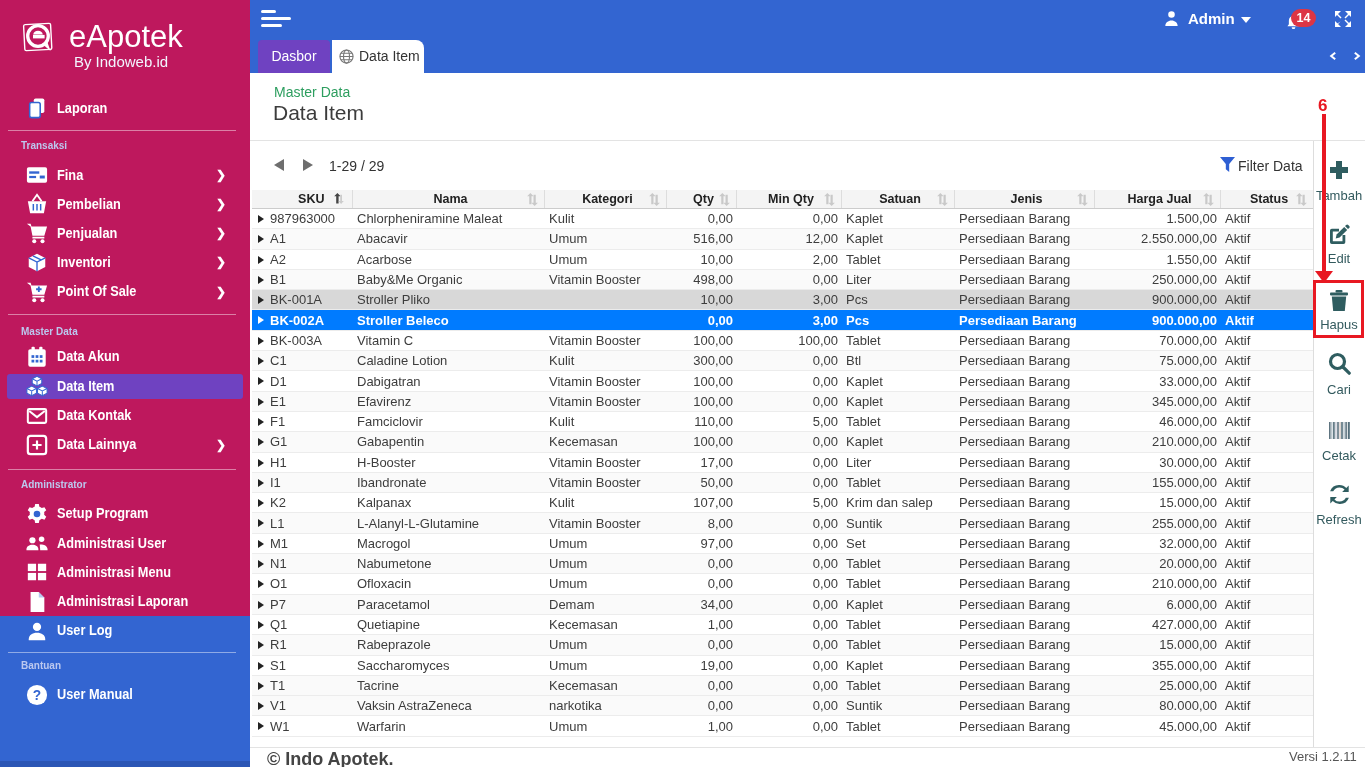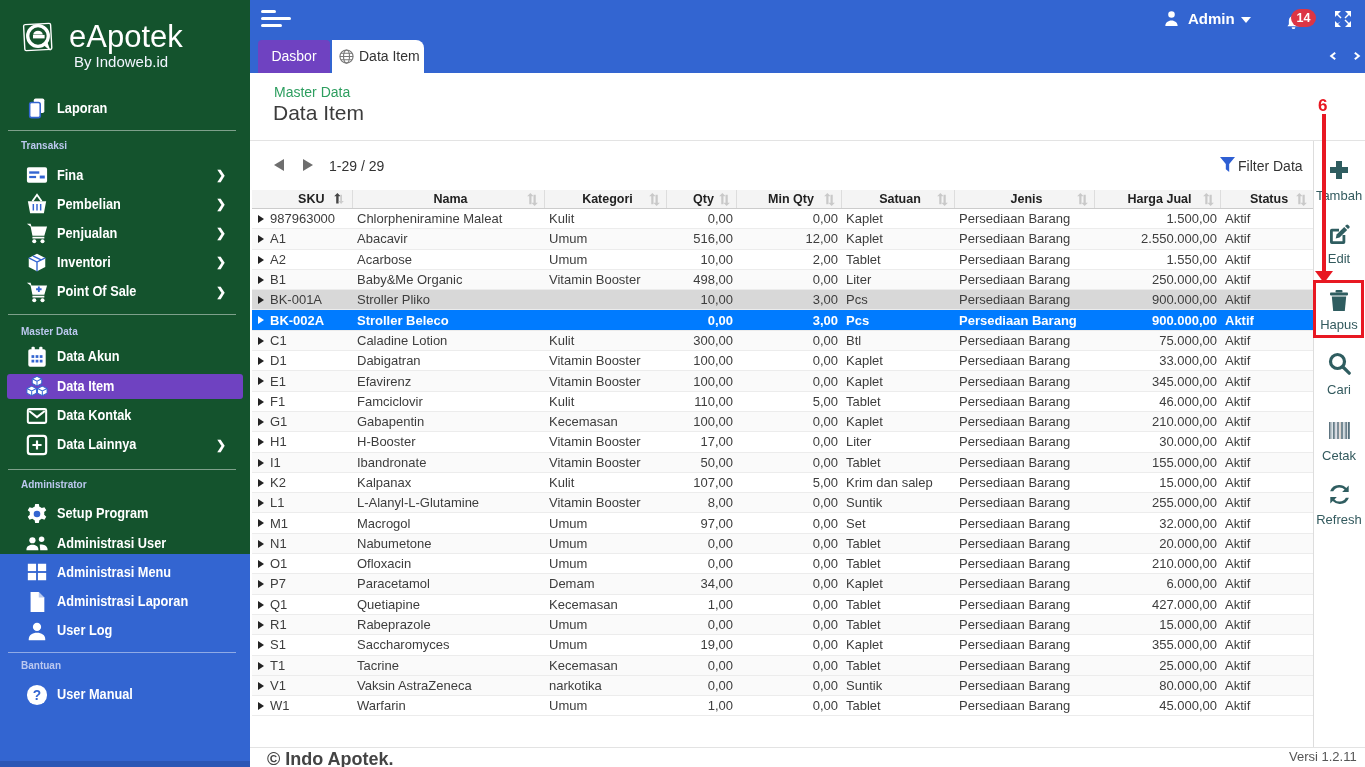--- a/index.html
+++ b/index.html
@@ -1,18 +1,18 @@
 <!DOCTYPE html>
 <html><head><meta charset="utf-8">
 <style>
 *{margin:0;padding:0;box-sizing:border-box}
 html,body{width:1365px;height:767px;overflow:hidden;font-family:"Liberation Sans",sans-serif;background:#fff}
 .abs{position:absolute}
 
-#sidebar{position:absolute;left:0;top:0;width:250px;height:554px;background:#14532d;color:#fff}
+#sidebar{position:absolute;left:0;top:0;width:250px;height:616px;background:#be185d;color:#fff}
 #sbot{position:absolute;left:0;top:761px;width:250px;height:6px;background:#2b56b5}
 .logo-ico{position:absolute;left:22px;top:21px}
 .lg1{position:absolute;left:69px;top:19px;width:181px;font-size:31px;color:#fff}
 .lg2{position:absolute;left:-4px;top:53px;width:250px;text-align:center;font-size:15px;color:#f2f5ff}
 .mi{position:absolute;left:0;width:250px;height:29px;line-height:29px;font-size:14.5px;font-weight:bold;color:#fff}
 .mi .ic{position:absolute;left:26px;top:3.5px;width:22px;height:22px}
 .mi .tx{position:absolute;left:57px;top:0;transform:scaleX(0.88);transform-origin:0 0}
 .mi .ch{position:absolute;right:24px;top:0.5px;font-size:12px;font-weight:bold}
 .sect{position:absolute;left:21px;font-size:10px;color:#bcc8ef;font-weight:bold}
 .sdiv{position:absolute;left:8px;width:228px;height:1px;background:rgba(255,255,255,.45)}
@@ -233,20 +233,31 @@
             <td class="c0"><span class="tri"></span>BK-002A</td>
             <td>Stroller Beleco</td>
             <td></td>
             <td class="num">0,00</td>
             <td class="num">3,00</td>
             <td>Pcs</td>
             <td>Persediaan Barang</td>
             <td class="num">900.000,00</td>
             <td>Aktif</td>
           </tr>
+<tr>
+            <td class="c0"><span class="tri"></span>BK-003A</td>
+            <td>Vitamin C</td>
+            <td>Vitamin Booster</td>
+            <td class="num">100,00</td>
+            <td class="num">100,00</td>
+            <td>Tablet</td>
+            <td>Persediaan Barang</td>
+            <td class="num">70.000,00</td>
+            <td>Aktif</td>
+          </tr>
 <tr class="alt">
             <td class="c0"><span class="tri"></span>C1</td>
             <td>Caladine Lotion</td>
             <td>Kulit</td>
             <td class="num">300,00</td>
             <td class="num">0,00</td>
             <td>Btl</td>
             <td>Persediaan Barang</td>
             <td class="num">75.000,00</td>
             <td>Aktif</td>

